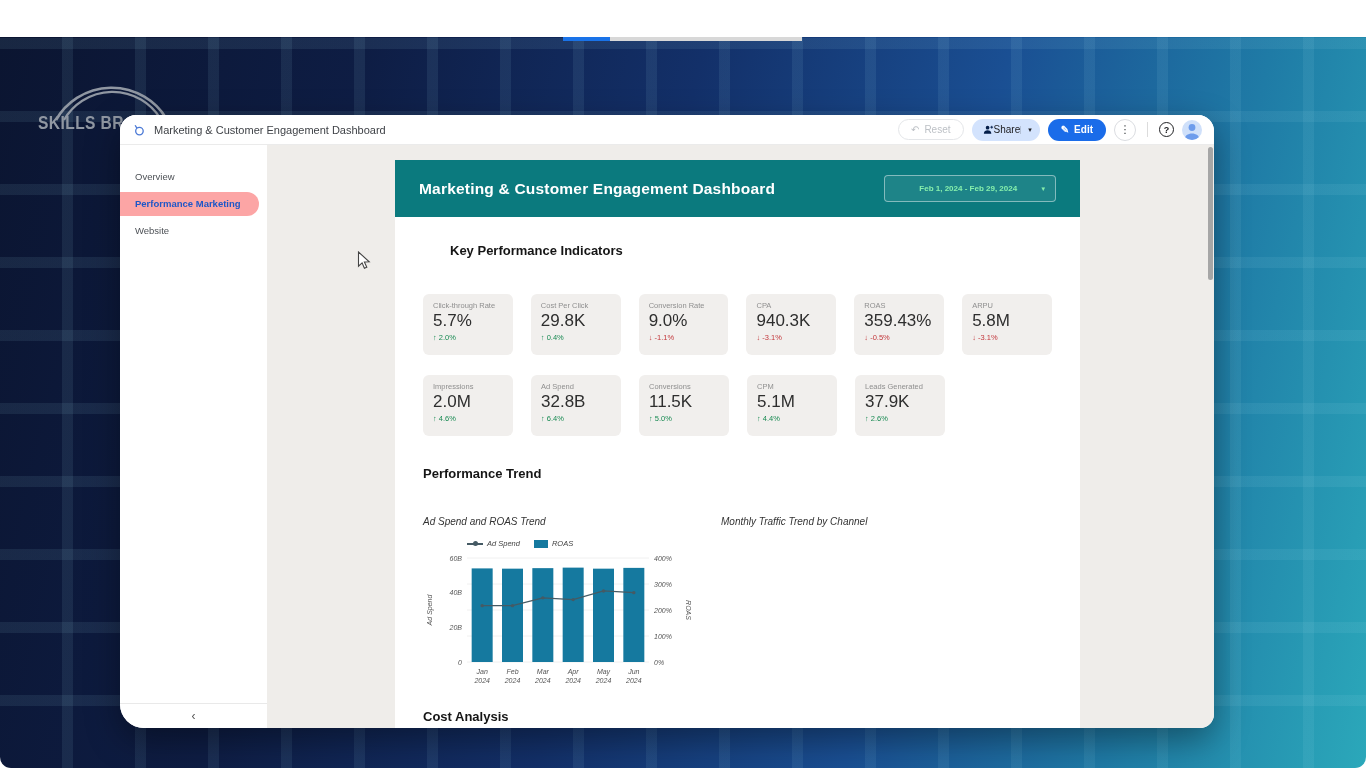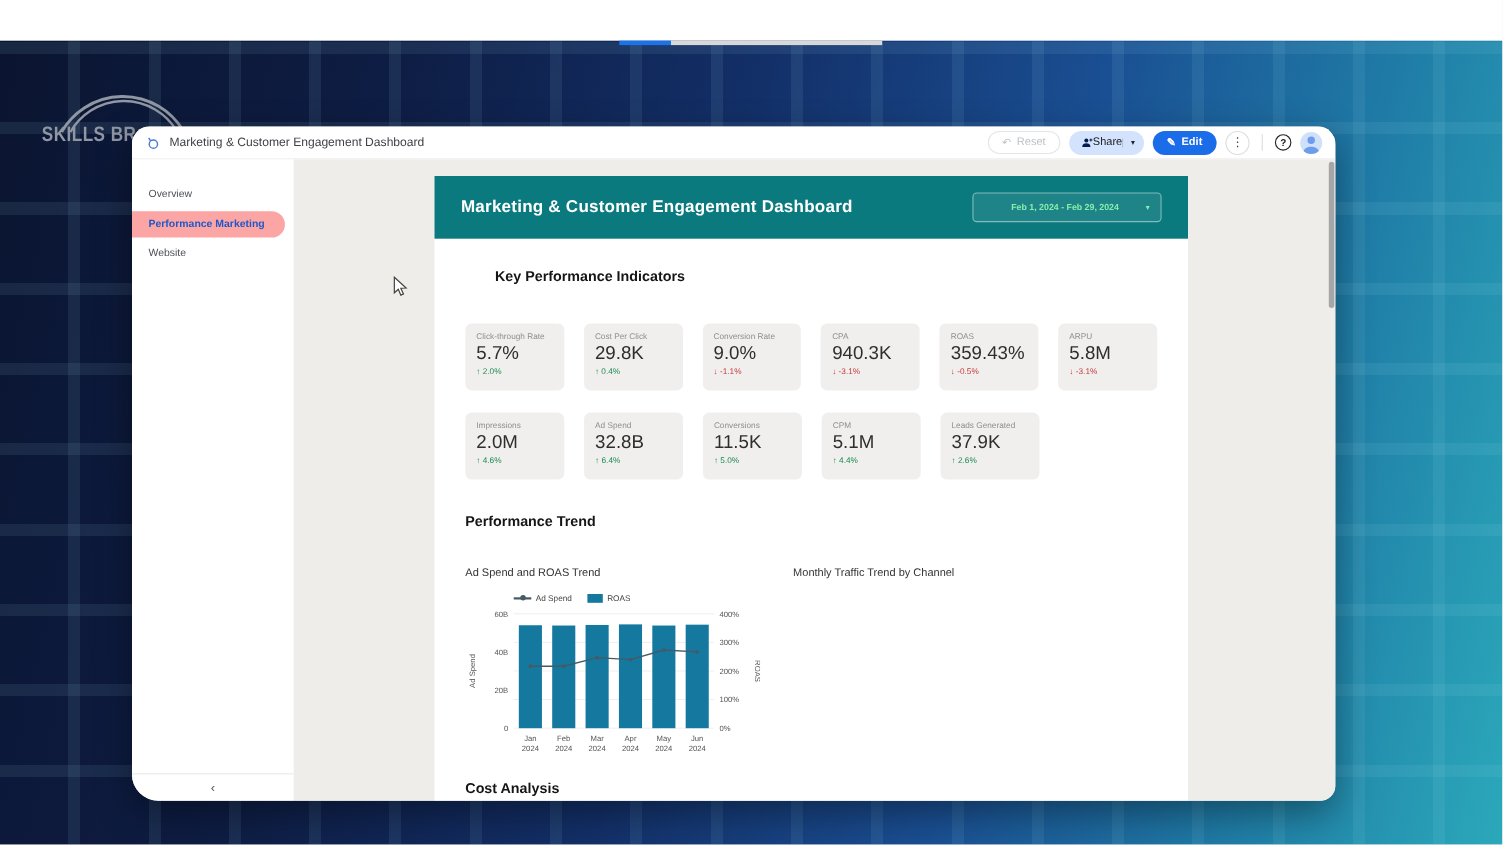--- a/index.html
+++ b/index.html
@@ -1,17 +1,17 @@
 <!DOCTYPE html>
 <html><head>
 <meta charset="utf-8">
 <style>
   * { margin:0; padding:0; box-sizing:border-box; }
   html,body { width:1366px; height:768px; overflow:hidden; font-family:"Liberation Sans",sans-serif; }
-  .scene { position:relative; width:1366px; height:768px; background:#ffffff; overflow:hidden; }
+  .scene { position:relative; width:1366px; height:768px; background:#ffffff; overflow:hidden;border-radius:11px; }
 
   
   .top-strip { position:absolute; left:0; top:0; width:1366px; height:37px; background:#ffffff; z-index:1; }
   .edge-accent-blue { position:absolute; top:37px; left:563px; width:47px; height:4px; background:#1a73e8; z-index:3; }
   .edge-accent-gray { position:absolute; top:37px; left:610px; width:192px; height:4px; background:#d8d8d8; z-index:3; }
   .bg { position:absolute; left:0; top:37px; width:1366px; height:731px; z-index:2;
     background-image:
       repeating-linear-gradient(90deg, transparent 0px, transparent 62px, rgba(160,220,235,0.09) 62px, rgba(160,220,235,0.09) 73px),
       repeating-linear-gradient(0deg, transparent 0px, transparent 62px, rgba(160,220,235,0.09) 62px, rgba(160,220,235,0.09) 73px),
       linear-gradient(103deg, #0b1531 0%, #0e1d44 24%, #133069 46%, #1a4f93 66%, #1f7ba6 83%, #2ba8ba 100%);
@@ -73,21 +73,21 @@
   .row1 { margin-top:36px; }
   .row2 { margin-top:20px; }
   .kpi-card { width:90px; height:61px; background:#f1efed; border-radius:6px; padding:7px 10px 0 10px; }
   .kpi-label { font-size:7.5px; color:#8f8f8f; white-space:nowrap; }
   .kpi-value { font-size:17px; color:#2e2e2e; margin-top:1px; }
   .kpi-delta { font-size:7.5px; margin-top:2px; }
   .kpi-delta.up { color:#188a52; }
   .kpi-delta.down { color:#c3383c; }
 
   .h-trend { margin-top:30px; }
-  .charts-row { display:flex; margin-top:35px; }
+  .charts-row { display:flex; margin-top:35px;font-style:italic; }
   .chart-block-1 { width:298px; flex:none; }
   .chart-block-2 { flex:1; }
   .chart-title { font-size:10px; color:#333; }
   .legend { display:flex; align-items:center; gap:14px; margin:12px 0 0 44px; }
   .legend-item { display:flex; align-items:center; gap:4px; font-size:7.5px; color:#444; }
   .lg-line { width:16px; height:2px; background:#455a64; position:relative; }
   .lg-line::after { content:""; position:absolute; left:6px; top:-1.5px; width:5px; height:5px; border-radius:50%; background:#455a64; }
   .lg-swatch { width:14px; height:8px; background:#15799f; }
   .combo-svg { display:block; margin-top:2px; }
   svg text { font-family:"Liberation Sans",sans-serif; }

